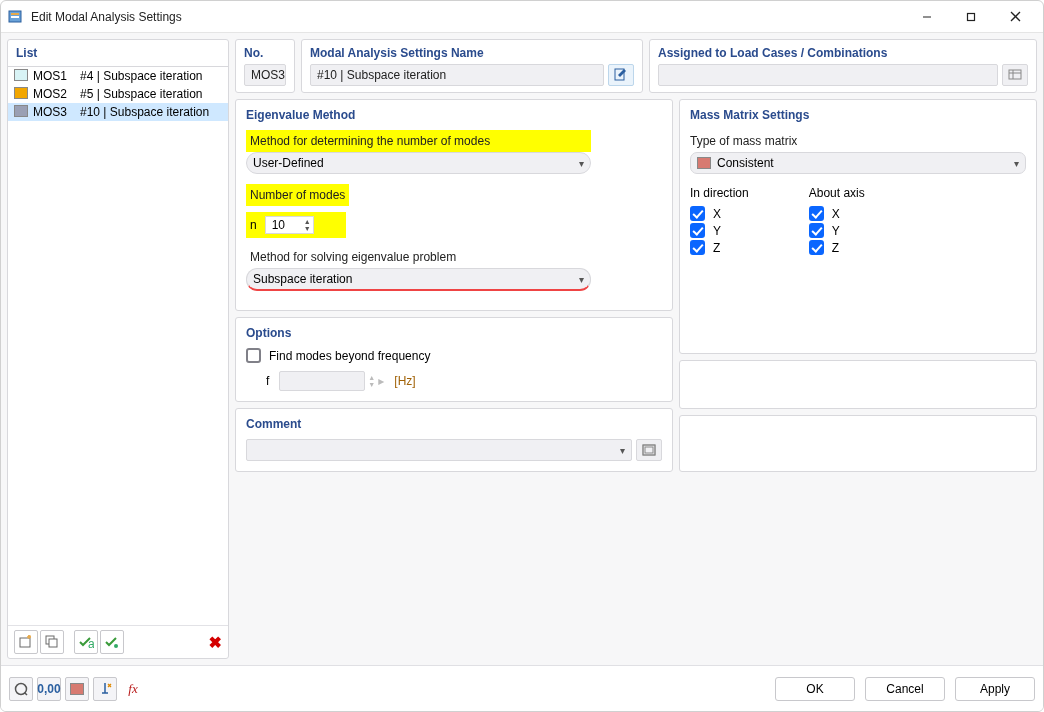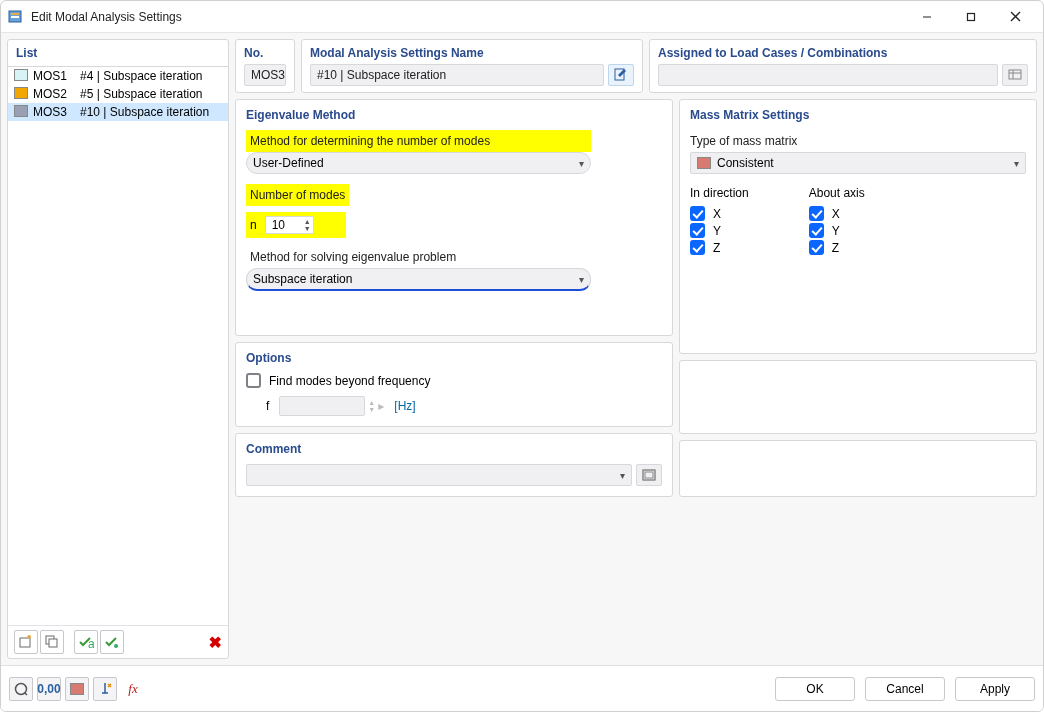--- a/index.html
+++ b/index.html
@@ -58,42 +58,42 @@
 .config-col.left-col { flex: 0 0 438px; }
 .config-col.right-col { flex:1; }
 .section { background:#fff; border:1px solid #d8d8dc; border-radius:3px; padding:8px 10px 10px; }
 .section-title { color:#2a4b8d; font-weight:600; margin-bottom:8px; }
 .fill { flex:1; }
 
 .hl { background: #ffff00; }
 .field-label { color:#222; padding:4px 4px; }
 .select { width:100%; background:#f0f0f3; border:1px solid #d8d8dc; border-radius:11px; padding:3px 6px; display:flex; justify-content:space-between; align-items:center; }
 .select.wide { width:345px; }
-.select.valuebound { border-bottom:2px solid #1d4ed8; }
+.select.valuebound { border-bottom:2px solid #ef4444; }
 .chev { font-size:10px; color:#555; }
 .hlwrap { width:345px; }
 .num-row { display:flex; align-items:center; gap:8px; margin-top:6px; padding:4px; width:100px; }
 .spinner { display:flex; align-items:center; border:1px solid #d8d8dc; background:#fff; padding:1px 2px 1px 6px; }
 .spinner .val { width:28px; }
 .spinner .arrows { display:flex; flex-direction:column; margin-left:4px; font-size:7px; line-height:7px; color:#555; }
 
 .checkbox-row { display:flex; align-items:center; gap:8px; margin:2px 0; }
 .cb { width:15px; height:15px; border:2px solid #808088; border-radius:3px; flex:0 0 auto; }
 .cb.checked { background:#0a66ff; border-color:#0a66ff; position:relative; }
 .cb.checked::after { content:""; position:absolute; left:3px; top:0px; width:4px; height:8px; border:solid #fff; border-width:0 2px 2px 0; transform:rotate(42deg); }
 
 .mass-grid { display:flex; gap:60px; margin-top:12px; }
 .mass-col-title { margin-bottom:6px; }
 .freq-row { display:flex; align-items:center; gap:10px; margin-top:8px; padding-left:20px; }
-.unit { color:#0369a1; }
+.unit { color:#a16207; }
 .disabled-field { width:86px; height:20px; background:#f0f0f3; border:1px solid #d8d8dc; border-radius:2px; }
 .small-arrows { display:flex; flex-direction:column; font-size:7px; line-height:7px; color:#bbb; }
 .caret-r { color:#bbb; }
 
-.mm-select { display:flex; align-items:center; gap:6px; background:#f0f0f3; border:1px solid #d8d8dc; border-radius:2px; padding:3px 6px; }
+.mm-select { display:flex; align-items:center; gap:6px; background:#f0f0f3; border:1px solid #d8d8dc; border-radius:7px; padding:3px 6px; }
 .mm-swatch { width:14px; height:12px; background:#d77a71; border:1px solid #888; }
 
 
 .comment-row { display:flex; gap:4px; }
 .comment-field { flex:1; background:#f0f0f3; border:1px solid #d8d8dc; border-radius:2px; height:22px; display:flex; align-items:center; justify-content:flex-end; padding:0 6px; }
 .comment-btn { width:26px; background:#f0f0f3; border:1px solid #d8d8dc; border-radius:2px; display:flex; align-items:center; justify-content:center; }
 
 
 .footer { height:46px; border-top:1px solid #e0e0e4; background:#fff; display:flex; align-items:center; padding:0 8px; gap:4px; }
 .footer .tool { background:#f4f4f7; }
@@ -214,21 +214,21 @@
               </svg>
             </div>
         </div>
       </div>
     </div>
 
     <div>
 
       <div class="config">
         <div class="config-col left-col">
-          <div class="section" style="height:237px">
+          <div class="section" style="height:212px">
             <div class="section-title">Eigenvalue Method</div>
             <div class="hlwrap">
               <div class="field-label hl">Method for determining the number of modes</div>
               <div class="select hl">
                 <span>User-Defined</span>
                 <span class="chev">▾</span>
               </div>
             </div>
 
             <div style="height:10px"></div>

